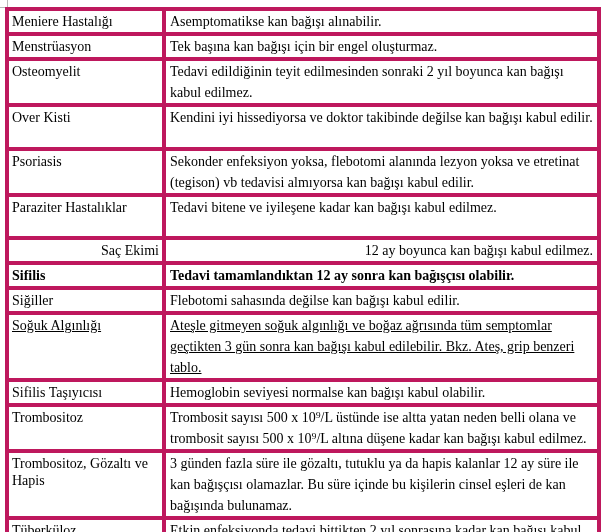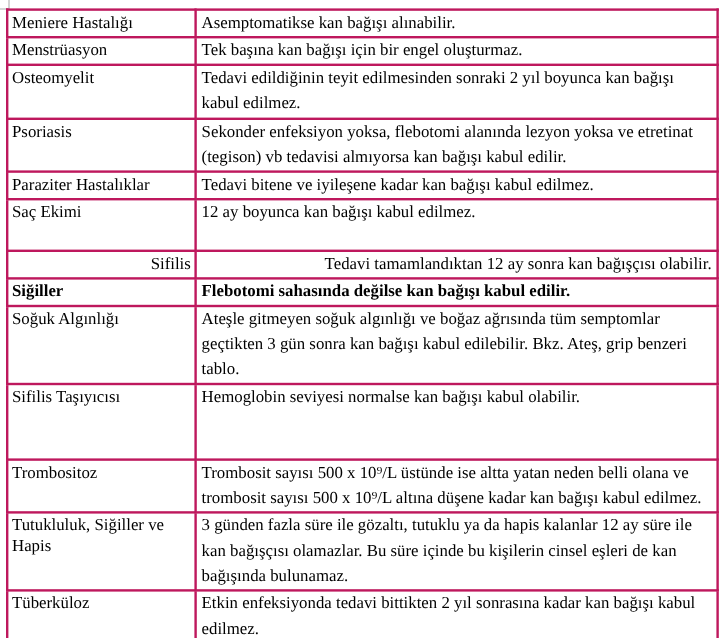--- a/index.html
+++ b/index.html
@@ -33,21 +33,21 @@
     top: 7px;
     width: 592px;
     border-collapse: collapse;
     table-layout: fixed;
     border: 1px solid #000;
     border-bottom-width: 2px;
   }
   col.c-cond { width: 157px; }
   col.c-desc { width: 435px; }
   td {
-    border: 2px solid #be185d;
+    border: 4px solid #be185d;
     vertical-align: top;
     font-size: 14px;
     overflow: hidden;
   }
   td.cond {
     line-height: 17px;
     padding: 2px 3px 0 3px;
   }
   td.desc {
     line-height: 21px;
@@ -55,21 +55,21 @@
   }
   tr:nth-of-type(1)  { height: 20px; }
   tr:nth-of-type(2)  { height: 21px; }
   tr:nth-of-type(3)  { height: 45px; }
   tr:nth-of-type(4)  { height: 44px; }
   tr:nth-of-type(5)  { height: 21px; }
   tr:nth-of-type(6)  { height: 43px; }
   tr:nth-of-type(7)  { height: 22px; text-align: right; }
   tr:nth-of-type(8)  { height: 22px; font-weight: bold; }
   tr:nth-of-type(9)  { height: 22px; margin-top: 10px; }
-  tr:nth-of-type(10) { height: 63px; }
+  tr:nth-of-type(10) { height: 63px; text-decoration: underline; }
   tr:nth-of-type(11) { height: 21px; }
   tr:nth-of-type(12) { height: 22px; }
   tr:nth-of-type(13) { height: 62px; margin-left: 21px; }
   tr:nth-of-type(14) { height: 54px; }
   tr:nth-of-type(15) { height: 38px; }
   tr:nth-of-type(14) td.desc,
   tr:nth-of-type(15) td.desc { line-height: 18px; padding-top: 2px; }
 </style>
 </head>
 <body>
@@ -87,20 +87,24 @@
         <td class="cond">Meniere Hastalığı</td>
         <td class="desc">Asemptomatikse kan bağışı alınabilir.</td>
       </tr>
       <tr>
         <td class="cond">Menstrüasyon</td>
         <td class="desc">Tek başına kan bağışı için bir engel oluşturmaz.</td>
       </tr>
       <tr>
         <td class="cond">Osteomyelit</td>
         <td class="desc">Tedavi edildiğinin teyit edilmesinden sonraki 2 yıl boyunca kan bağışı kabul edilmez.</td>
+      </tr>
+      <tr>
+        <td class="cond">Over Kisti</td>
+        <td class="desc">Kendini iyi hissediyorsa ve doktor takibinde değilse kan bağışı kabul edilir.</td>
       </tr>
       <tr>
         <td class="cond">Psoriasis</td>
         <td class="desc">Sekonder enfeksiyon yoksa, flebotomi alanında lezyon yoksa ve etretinat (tegison) vb tedavisi almıyorsa kan bağışı kabul edilir.</td>
       </tr>
       <tr>
         <td class="cond">Paraziter Hastalıklar</td>
         <td class="desc">Tedavi bitene ve iyileşene kadar kan bağışı kabul edilmez.</td>
       </tr>
       <tr>
@@ -121,21 +125,21 @@
       </tr>
       <tr>
         <td class="cond">Sifilis Taşıyıcısı</td>
         <td class="desc">Hemoglobin seviyesi normalse kan bağışı kabul olabilir.</td>
       </tr>
       <tr>
         <td class="cond">Trombositoz</td>
         <td class="desc">Trombosit sayısı 500 x 10⁹/L üstünde ise altta yatan neden belli olana ve trombosit sayısı 500 x 10⁹/L altına düşene kadar kan bağışı kabul edilmez.</td>
       </tr>
       <tr>
-        <td class="cond">Tutukluluk, Siğiller ve Hapis</td>
+        <td class="cond">Trombositoz, Gözaltı ve Hapis</td>
         <td class="desc">3 günden fazla süre ile gözaltı, tutuklu ya da hapis kalanlar 12 ay süre ile kan bağışçısı olamazlar. Bu süre içinde bu kişilerin cinsel eşleri de kan bağışında bulunamaz.</td>
       </tr>
       <tr>
         <td class="cond">Tüberküloz</td>
         <td class="desc">Etkin enfeksiyonda tedavi bittikten 2 yıl sonrasına kadar kan bağışı kabul edilmez.</td>
       </tr>
     </tbody>
   </table>
 </div>
 

